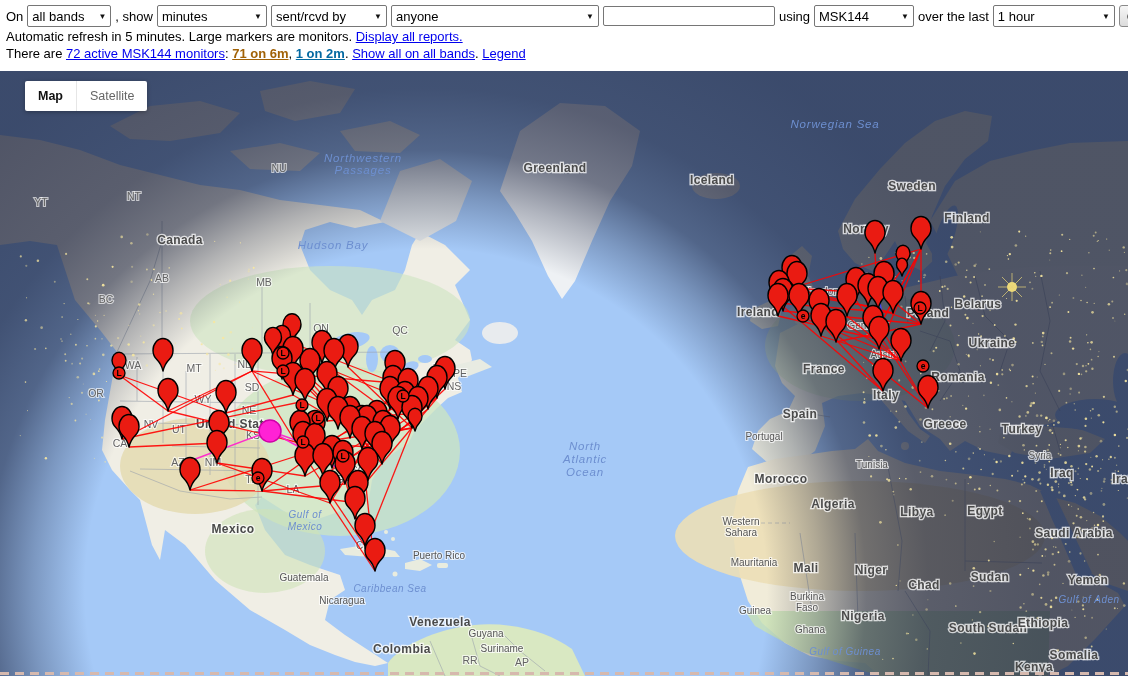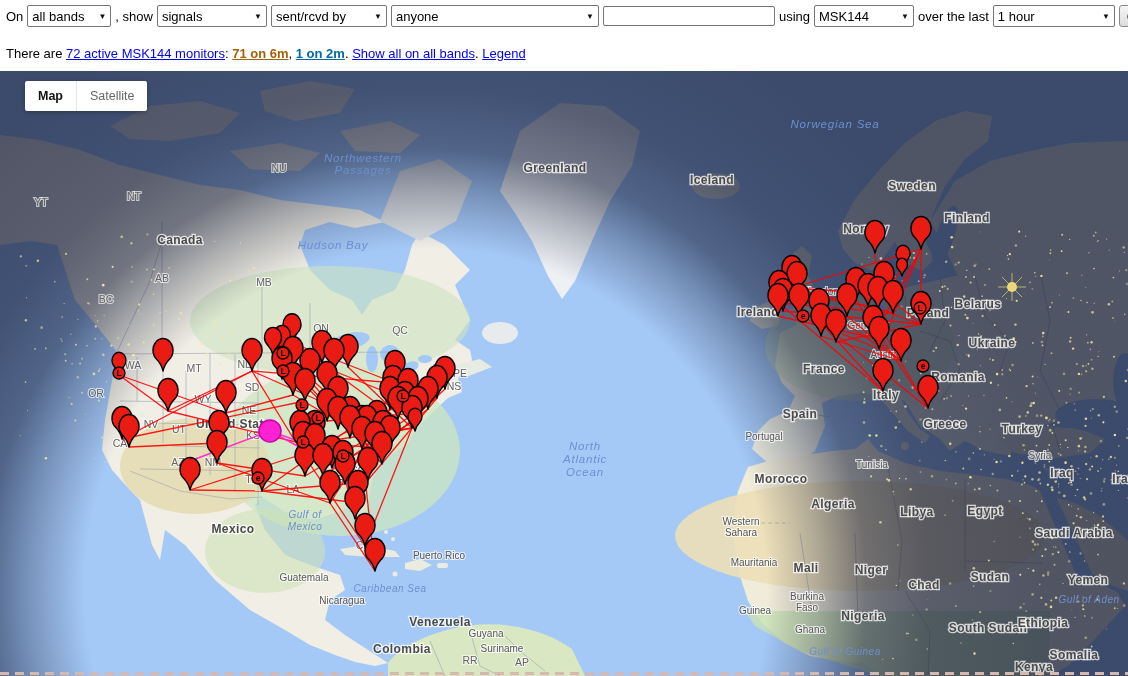--- a/index.html
+++ b/index.html
@@ -44,21 +44,21 @@
 
 <div id="header">
   <div class="row1">
     <span class="txt">On</span>
     <span class="sel" style="width:74px">
       <span>all bands</span>
         <span class="arr">▼</span>
       </span>
     <span class="txt">, show</span>
     <span class="sel" style="width:100px">
-      <span>signals</span>
+      <span>minutes</span>
         <span class="arr">▼</span>
       </span>
     <span class="sel" style="width:106px">
       <span>sent/rcvd by</span>
         <span class="arr">▼</span>
       </span>
     <span class="sel" style="width:198px">
       <span>anyone</span>
         <span class="arr">▼</span>
       </span>
@@ -68,20 +68,23 @@
       <span>MSK144</span>
         <span class="arr">▼</span>
       </span>
     <span class="txt">over the last</span>
     <span class="sel" style="width:112px">
       <span>1 hour</span>
         <span class="arr">▼</span>
       </span>
     <button class="gobtn">Go!</button>
 
+  </div>
+  <div class="row2">
+    <span>Automatic refresh in 5 minutes. Large markers are monitors. </span><a class="lnk">Display all reports.</a>
   </div>
   <div class="row3">
     <span>There are </span><a class="lnk">72 active MSK144 monitors</a><span>: </span><a class="red6">71 on 6m</a><span>, </span><a class="mag2">1 on 2m</a><span>. </span><a class="lnk">Show all on all bands</a><span>. </span><a class="lnk">Legend</a>
   </div>
 </div>
 
 <div id="map">
   <svg id="geo" width="1128" height="605" viewBox="0 0 1128 605">
     <defs>
       <radialGradient id="night" gradientUnits="userSpaceOnUse" cx="426" cy="519" r="620">

